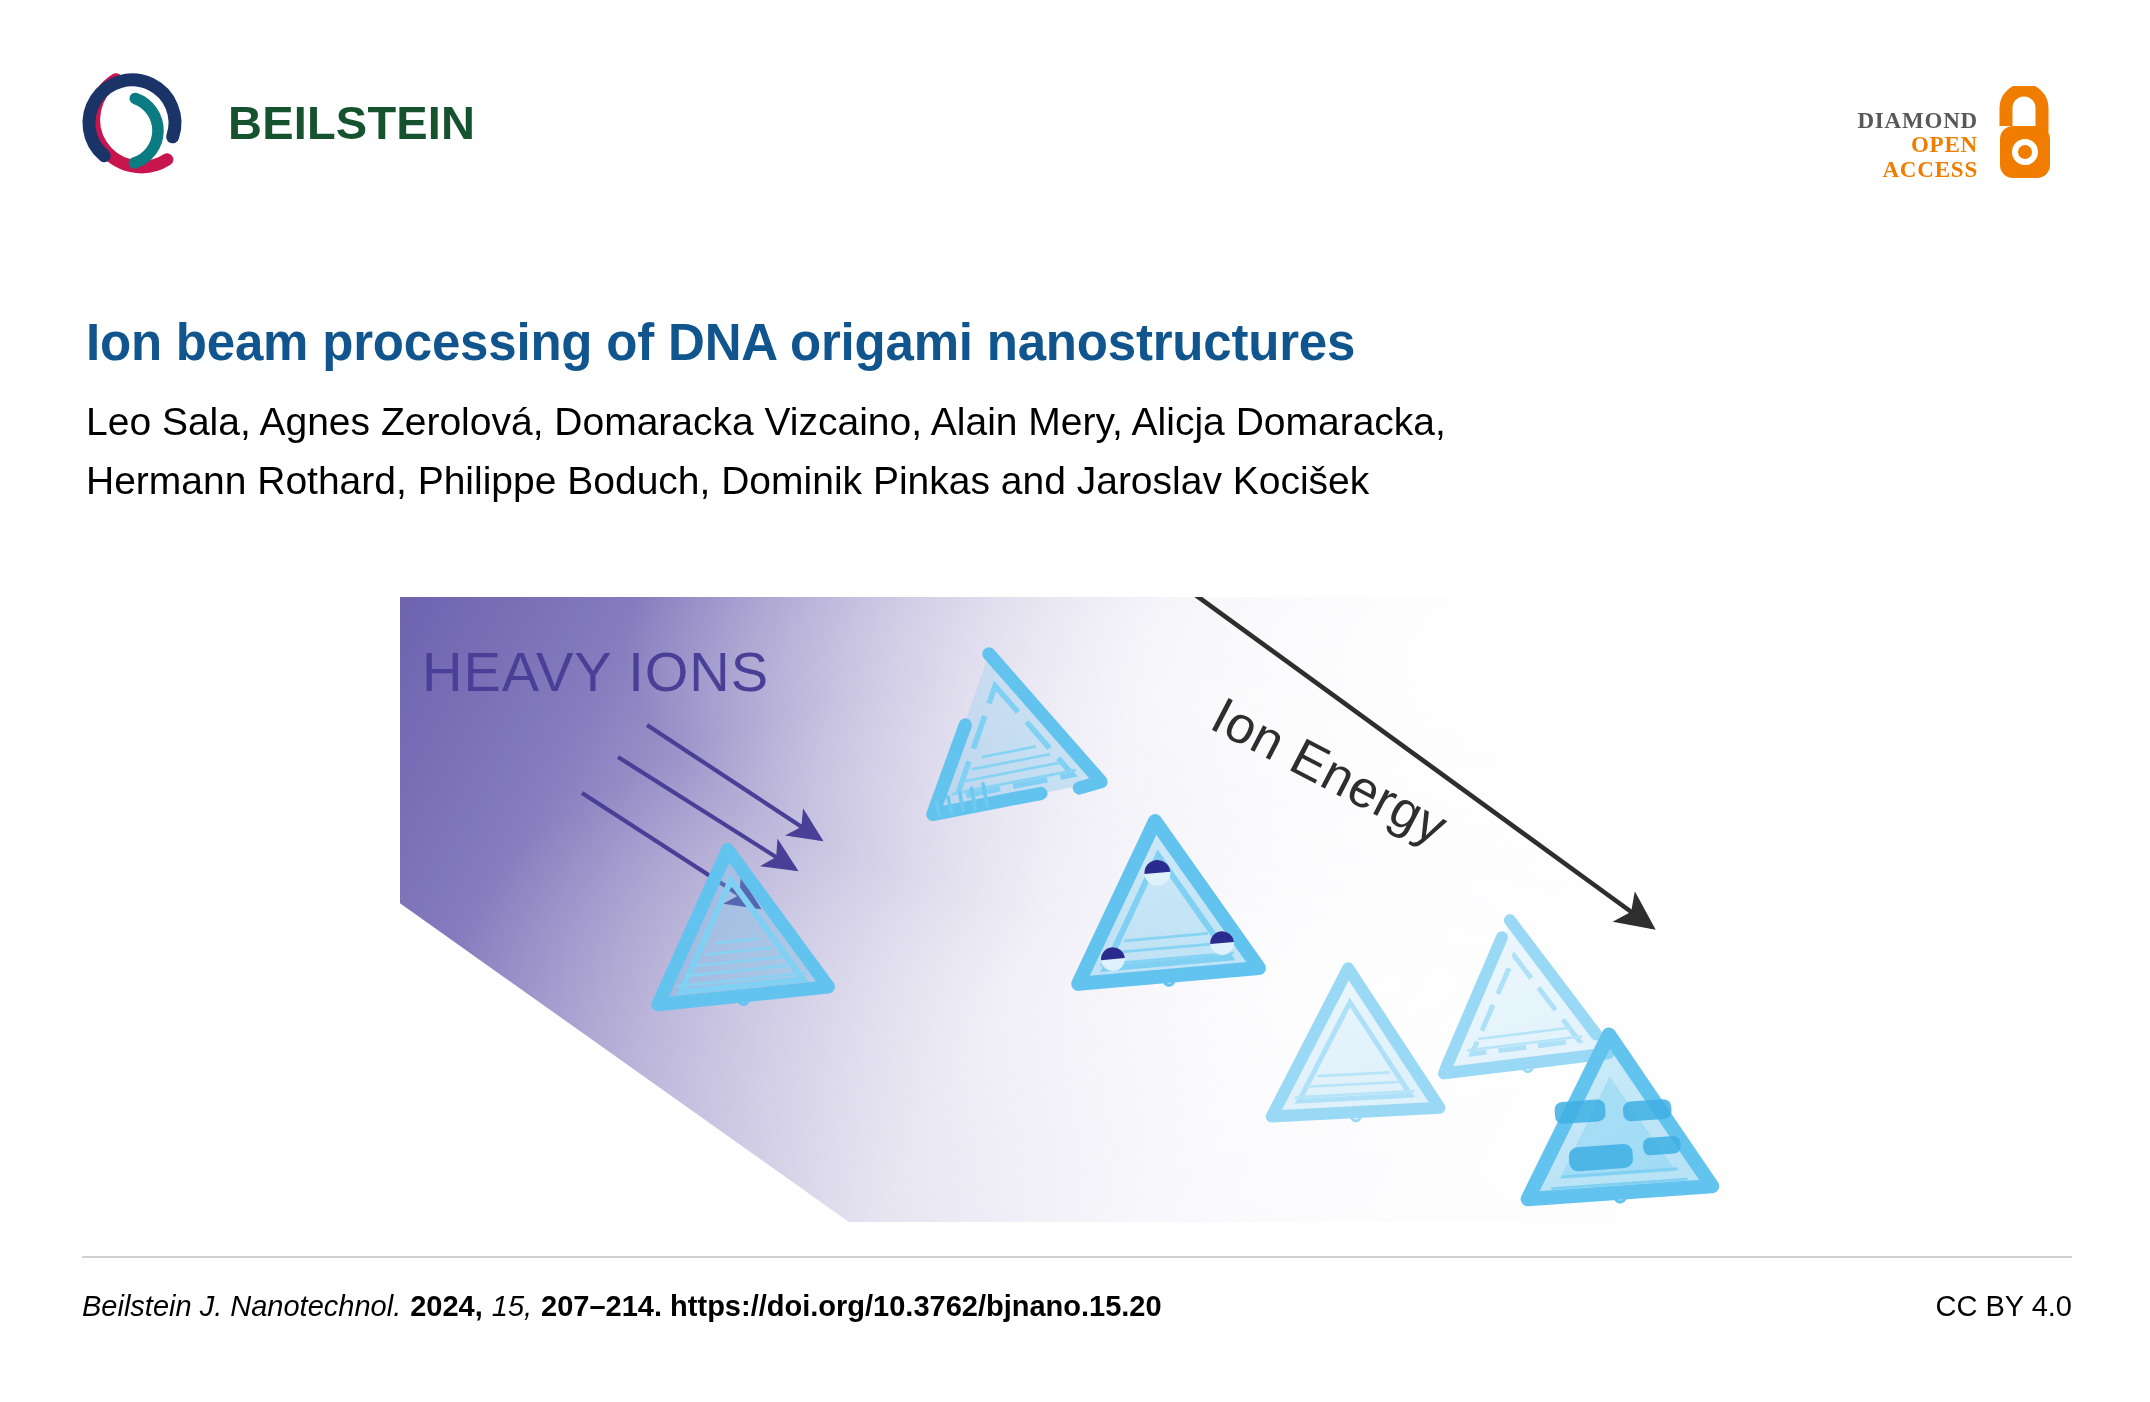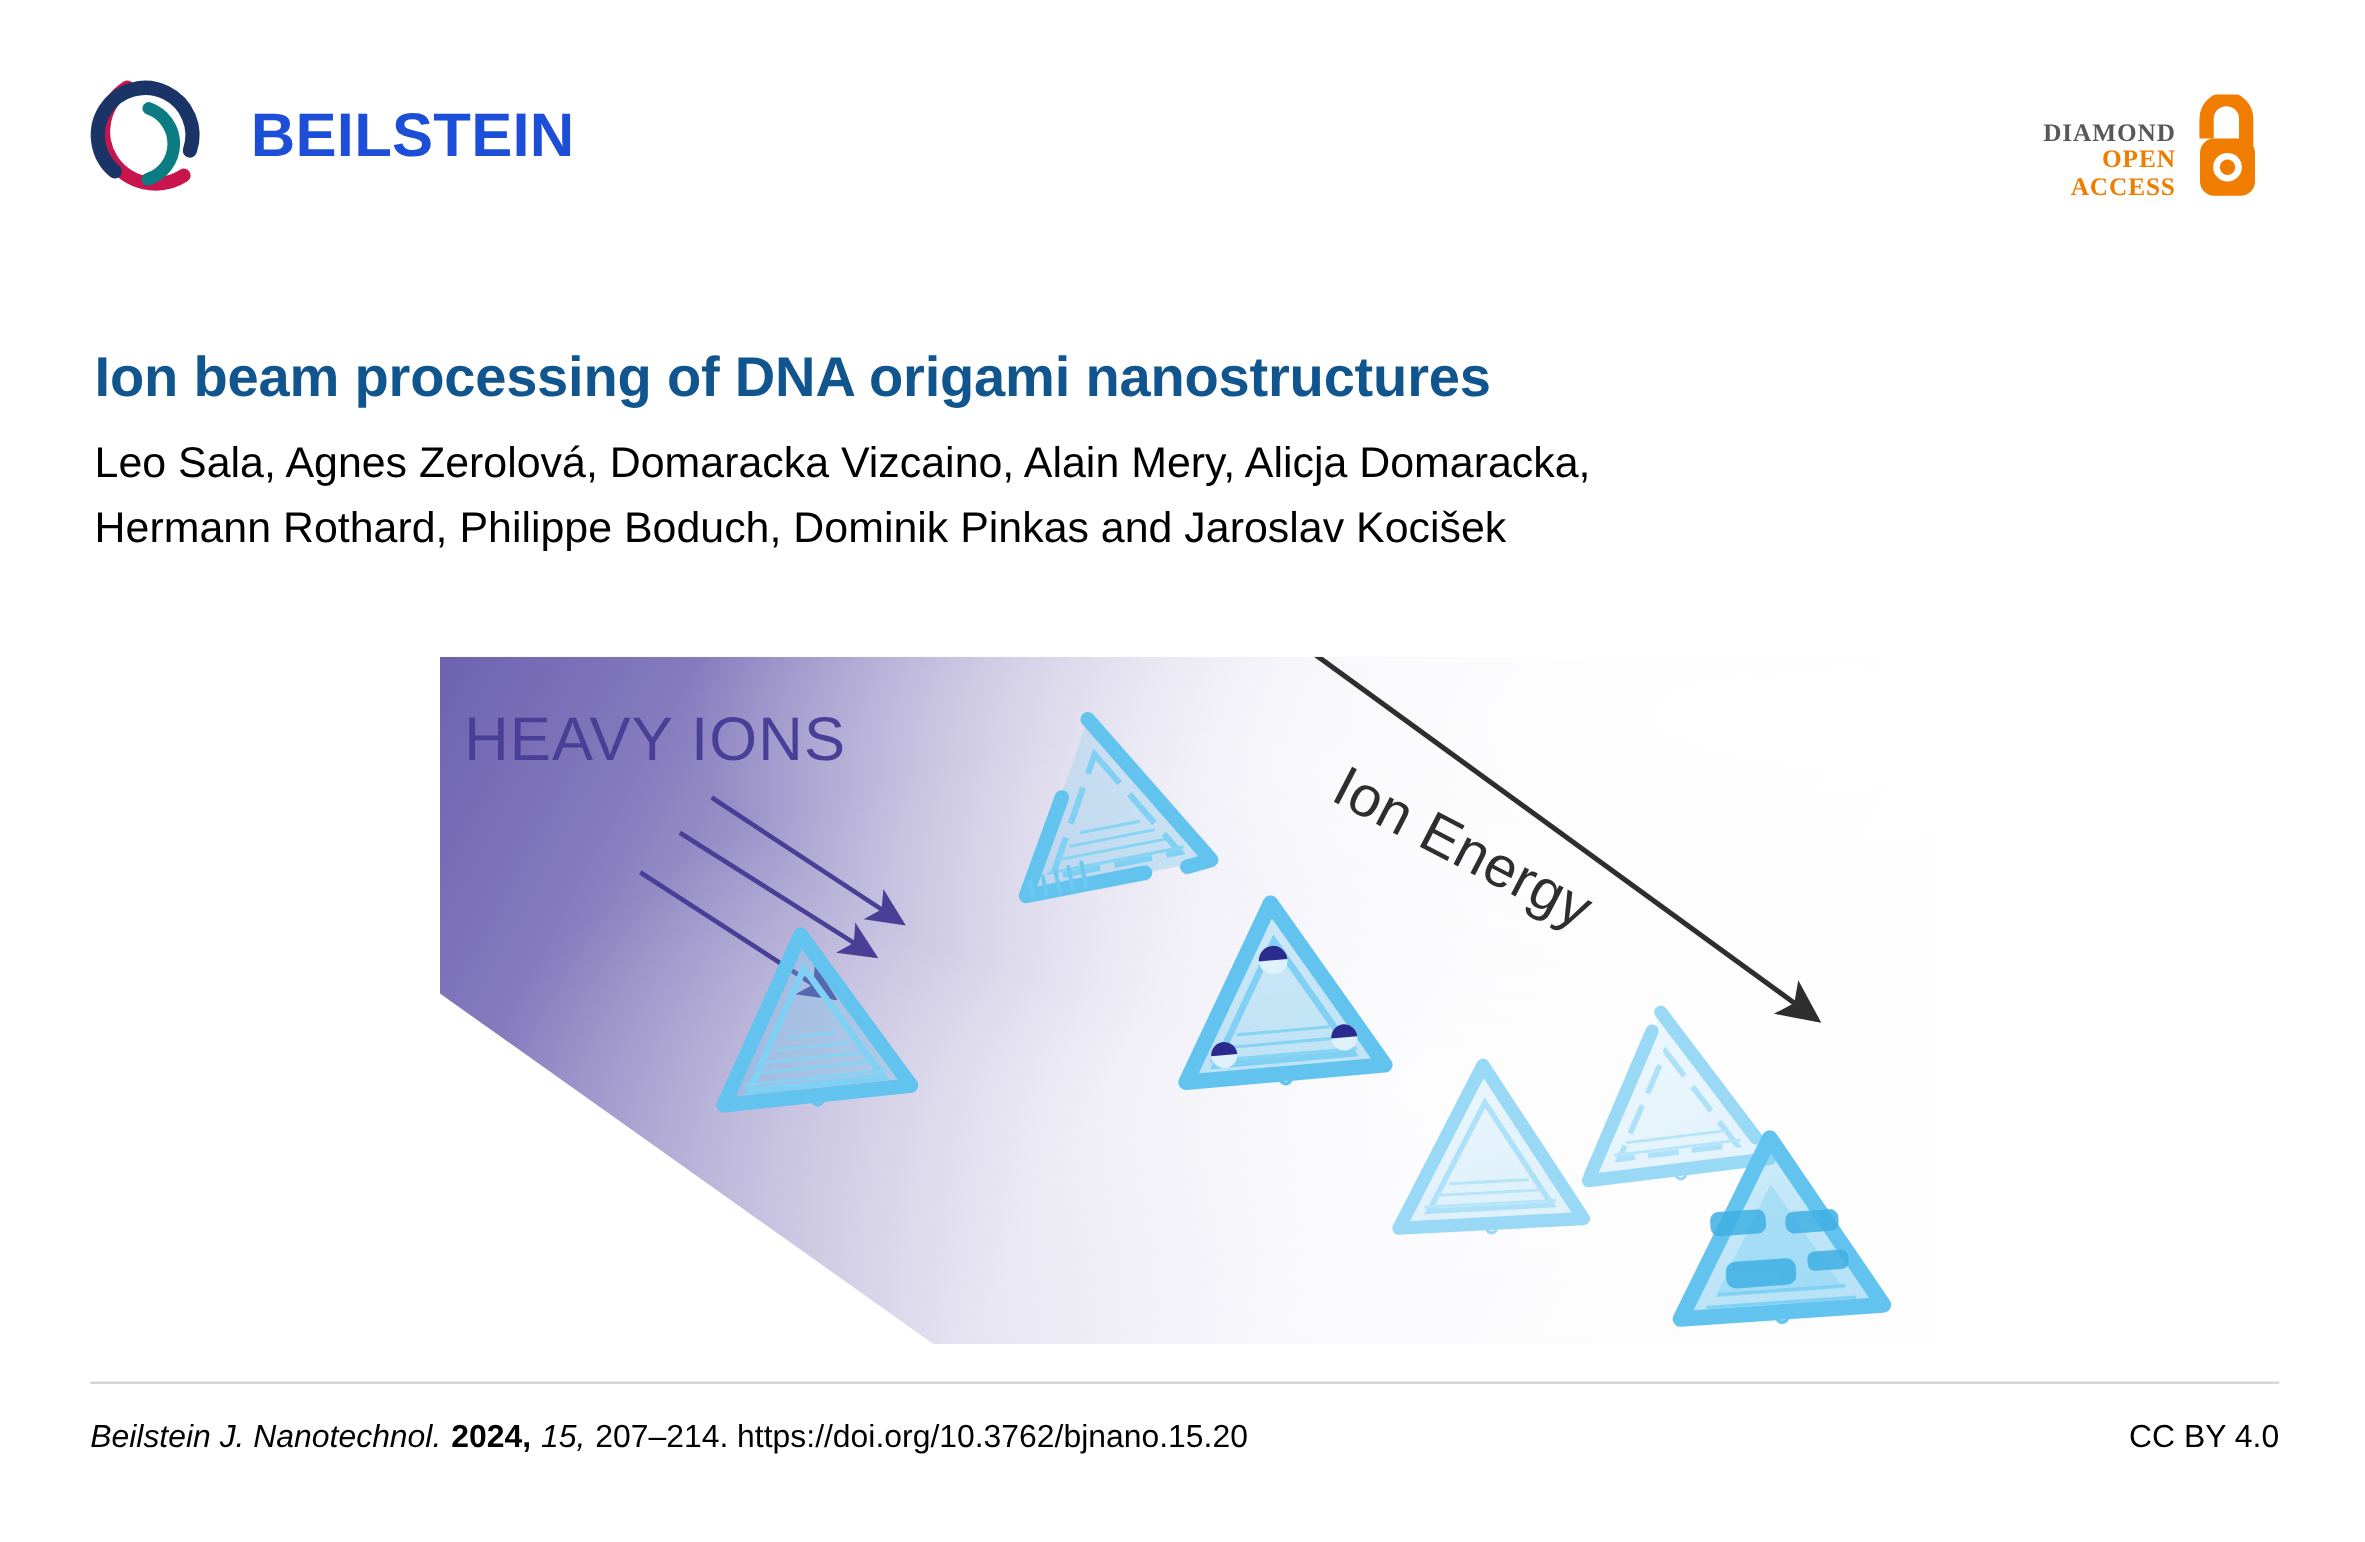--- a/index.html
+++ b/index.html
@@ -41,24 +41,24 @@
   .brand-mark svg { display: block; }
 
   .brand-wordmark {
     margin-left: 32px;
     display: flex;
     align-items: baseline;
     white-space: nowrap;
     color: #1b3468;
   }
   .brand-word-strong {
-    font-size: 56px;
+    font-size: 47px;
     font-weight: 700;
     letter-spacing: 0.2px;
-    color: #1d4ed8;
+    color: #14532d;
   }
   .brand-word-light {
     font-size: 45px;
     font-weight: 400;
     letter-spacing: 0.2px;
     color: #2a4372;
     margin-left: 14px;
   }
 
   
@@ -209,21 +209,21 @@
     top: 1290px;
     display: flex;
     align-items: baseline;
     justify-content: space-between;
     font-size: 29px;
     color: #000000;
   }
   .cite-journal { font-style: italic; font-weight: 400; }
   .cite-year { font-weight: 700; }
   .cite-vol  { font-style: italic; }
-  .cite-rest { font-weight: 400; }
+  .cite-rest { font-weight: 700; }
   .footer-left > span { margin-right: 9px; }
   .footer-right { font-size: 29px; white-space: nowrap; }
 </style>
 </head>
 <body>
 
 <div class="page">
 
   <div class="masthead">
     <div class="brand-mark">

